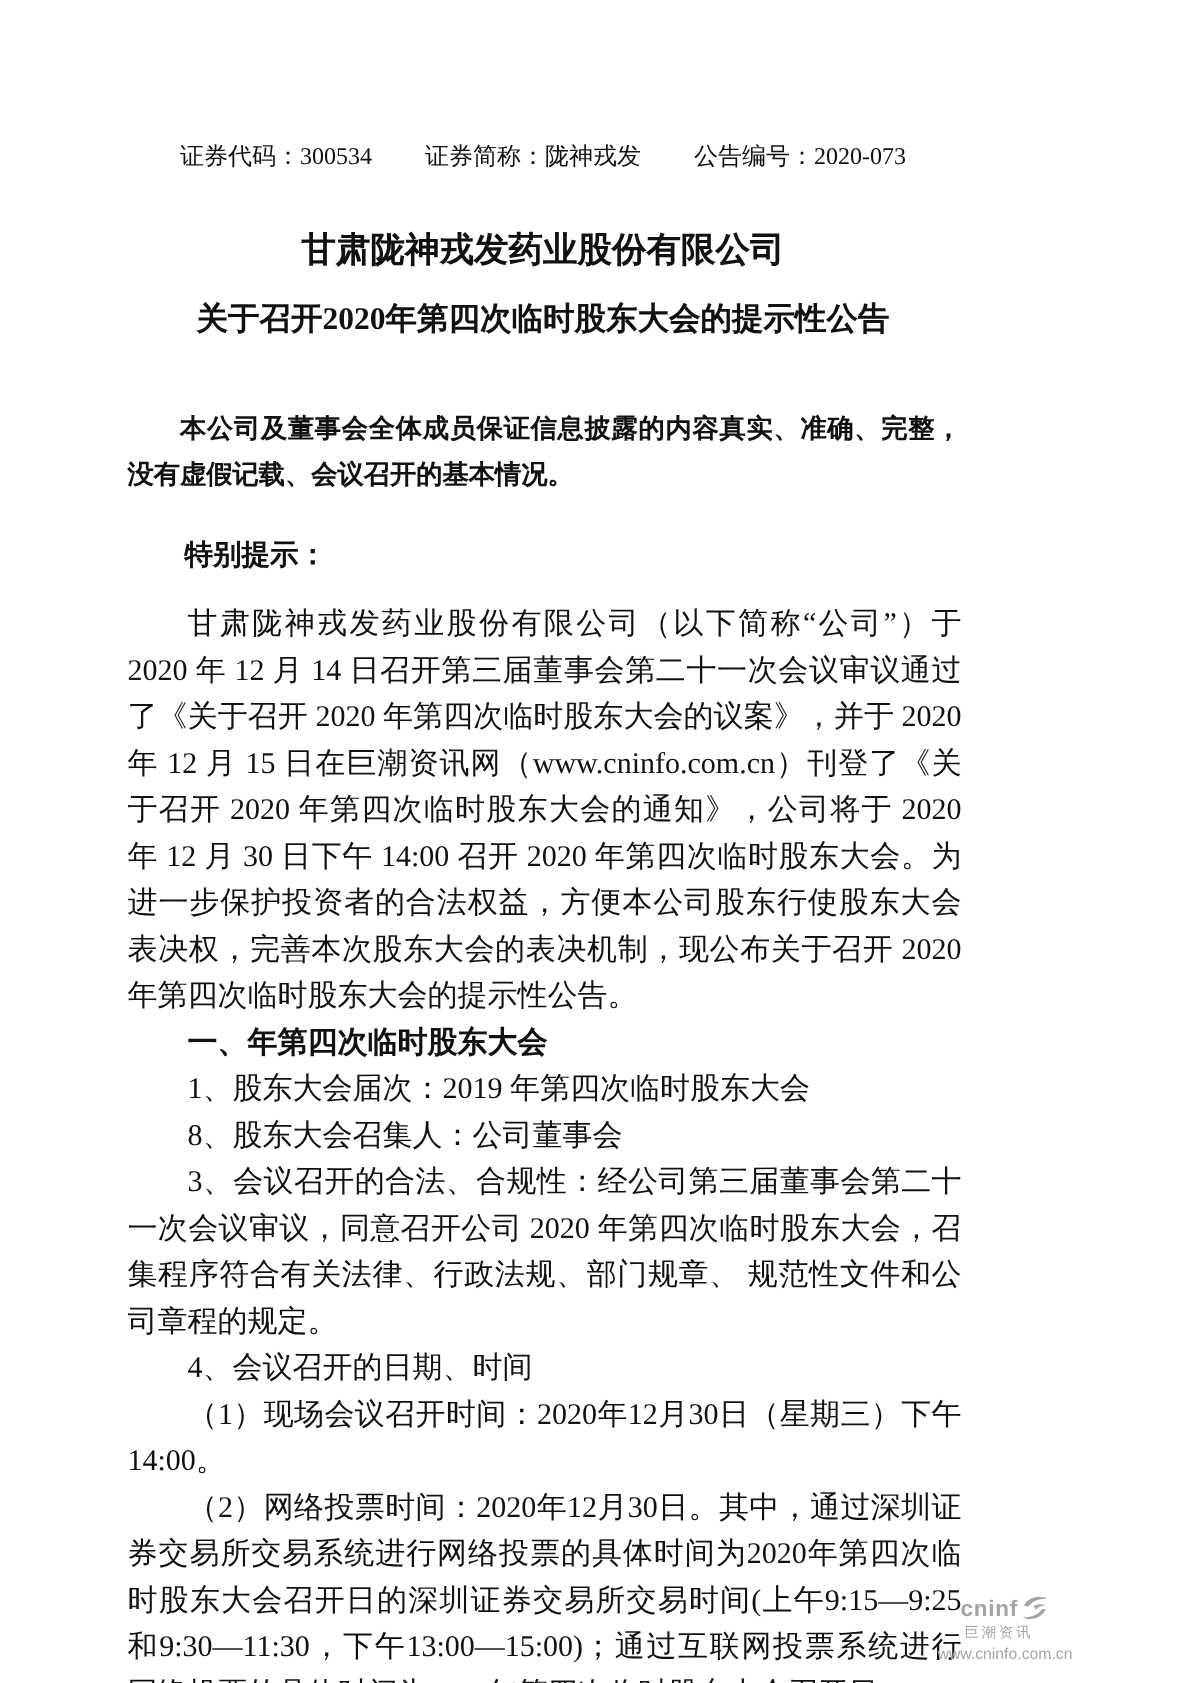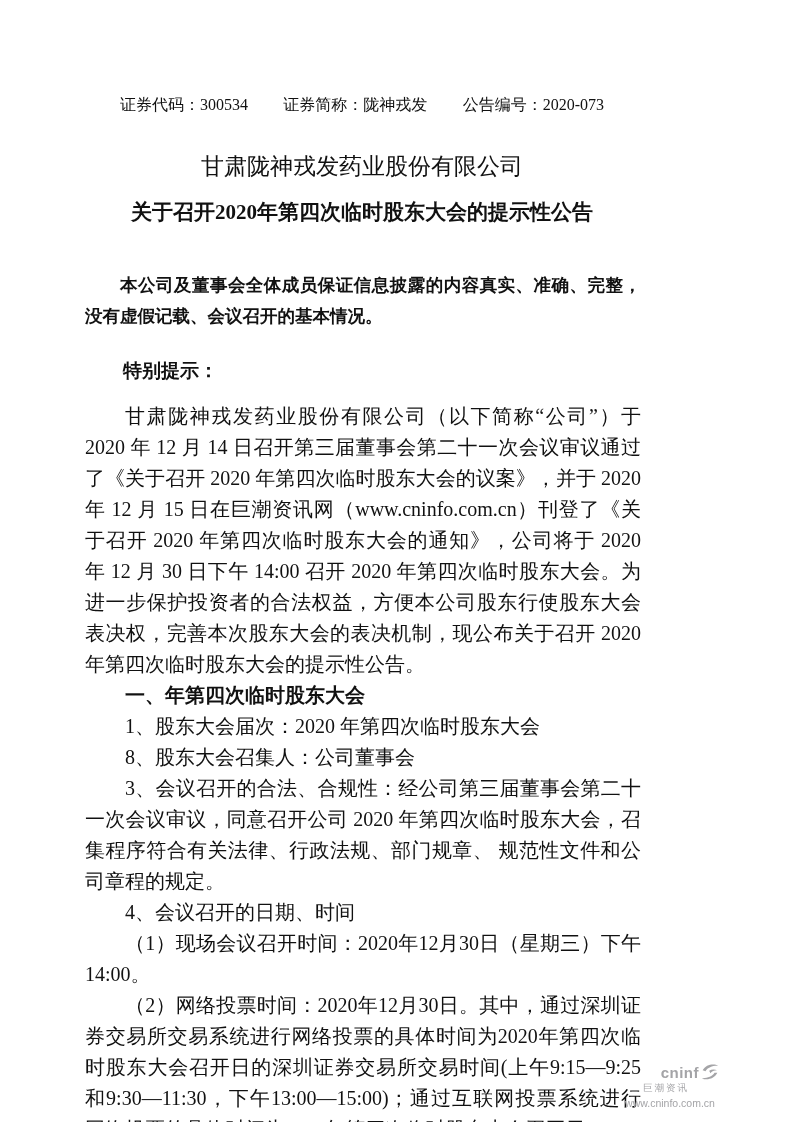--- a/index.html
+++ b/index.html
@@ -17,21 +17,21 @@
     display: flex;
     justify-content: space-between;
     padding: 95px 120px 0 120px;
     font-size: 16px;
     line-height: 20px;
   }
   .doc-title-1 {
     margin: 38px 0 0 0;
     text-align: center;
     font-size: 23px;
-    font-weight: normal;
+    font-weight: bold;
     line-height: 28px;
   }
   .doc-title-2 {
     margin: 17px 0 0 0;
     text-align: center;
     font-size: 21px;
     font-weight: bold;
     line-height: 28px;
   }
   .doc-body {
@@ -67,21 +67,21 @@
     position: absolute;
     right: 4px;
     bottom: 13px;
     width: 100px;
     color: #a4a4a7;
     font-family: "Liberation Sans", "DejaVu Sans", sans-serif;
   }
   .brand-row {
     display: flex;
     align-items: center;
-    justify-content: flex-end;
+    justify-content: center;
     gap: 1px;
   }
   .brand-text {
     font-size: 15px;
     font-weight: bold;
     letter-spacing: 0.5px;
   }
   .swirl-icon svg { display: block; width: 20px; height: 18px; }
   .brand-cn {
     text-align: center;
@@ -110,21 +110,21 @@
 
   <div class="doc-title-1">甘肃陇神戎发药业股份有限公司</div>
   <div class="doc-title-2">关于召开2020年第四次临时股东大会的提示性公告</div>
 
   <div class="doc-body">
     <p class="disclaimer">本公司及董事会全体成员保证信息披露的内容真实、准确、完整，没有虚假记载、会议召开的基本情况。</p>
     <p class="special-note">特别提示：</p>
 
     <p class="body-para">甘肃陇神戎发药业股份有限公司（以下简称“公司”）于 2020 年 12 月 14 日召开第三届董事会第二十一次会议审议通过了《关于召开 2020 年第四次临时股东大会的议案》，并于 2020 年 12 月 15 日在巨潮资讯网（www.cninfo.com.cn）刊登了《关于召开 2020 年第四次临时股东大会的通知》，公司将于 2020 年 12 月 30 日下午 14:00 召开 2020 年第四次临时股东大会。为进一步保护投资者的合法权益，方便本公司股东行使股东大会表决权，完善本次股东大会的表决机制，现公布关于召开 2020 年第四次临时股东大会的提示性公告。</p>
     <p class="body-para section-heading">一、年第四次临时股东大会</p>
-    <p class="body-para">1、股东大会届次：2020 年第四次临时股东大会</p>
+    <p class="body-para">1、股东大会届次：2019 年第四次临时股东大会</p>
     <p class="body-para">8、股东大会召集人：公司董事会</p>
     <p class="body-para">3、会议召开的合法、合规性：经公司第三届董事会第二十一次会议审议，同意召开公司 2020 年第四次临时股东大会，召集程序符合有关法律、行政法规、部门规章、 规范性文件和公司章程的规定。</p>
     <p class="body-para">4、会议召开的日期、时间</p>
     <p class="body-para">（1）现场会议召开时间：2020年12月30日（星期三）下午14:00。</p>
     <p class="body-para">（2）网络投票时间：2020年12月30日。其中，通过深圳证券交易所交易系统进行网络投票的具体时间为2020年第四次临时股东大会召开日的深圳证券交易所交易时间(上午9:15—9:25和9:30—11:30，下午13:00—15:00)；通过互联网投票系统进行网络投票的具体时间为2020年第四次临时股东大会召开日9:15—15:00期间的任意时间。</p>
   </div>
 
   <div class="footer-logo">
     <div class="brand-row">
       <span class="brand-text">cninf</span>

